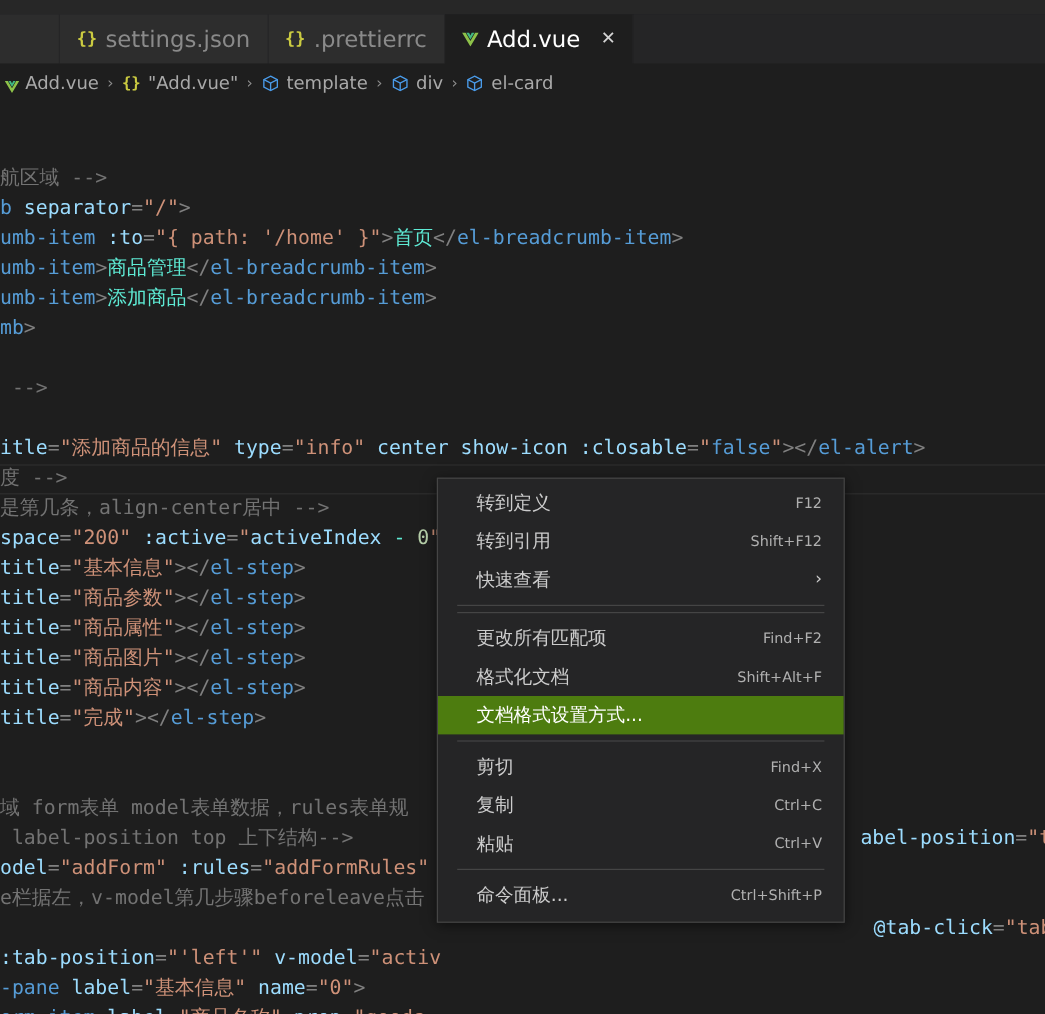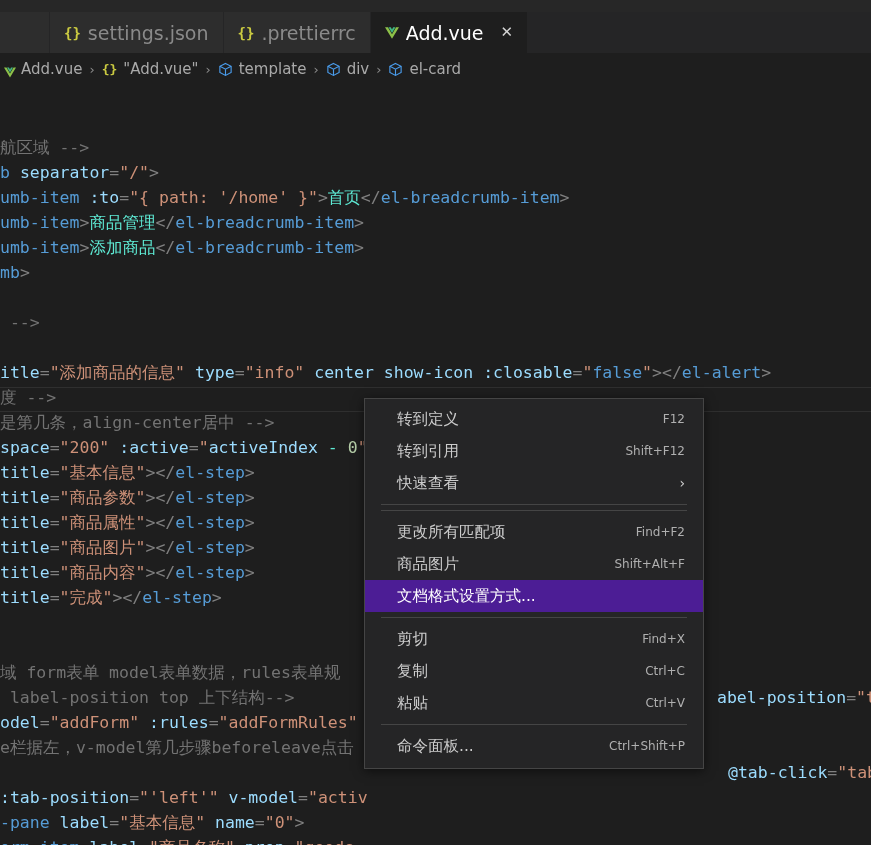--- a/index.html
+++ b/index.html
@@ -87,21 +87,21 @@
     box-shadow: 0 2px 10px rgba(0,0,0,.55);
     padding: 4px 0 6px 0;
     font-size: 15.5px;
     z-index: 20;
     margin-left: 12px;
   }
   .mi {
     display: flex; align-items: center; justify-content: space-between;
     height: 32px; padding: 0 18px 0 32px; white-space: nowrap;
   }
-  .mi.sel { background: #4c1d95; color: #ffffff; }
+  .mi.sel { background: #4d7c0f; color: #ffffff; }
   .mi-label { font-size: 15.5px; }
   .mi-key { color: #b0b0b0; font-size: 12px; }
   .mi.sel .mi-key { color: #e6e6e6; }
   .mi-arrow { color: #cccccc; font-size: 14px; }
   .msep { height: 1px; background: #454545; margin: 5px 16px; }
 </style>
 </head>
 <body>
 
 <div id="app">
@@ -192,21 +192,21 @@
         <span class="mi-label">快速查看</span>
         <span class="mi-arrow">›</span>
       </div>
       <div class="msep"></div>
       <div class="msep"></div>
       <div class="mi">
         <span class="mi-label">更改所有匹配项</span>
         <span class="mi-key">Find+F2</span>
       </div>
       <div class="mi">
-        <span class="mi-label">商品图片</span>
+        <span class="mi-label">格式化文档</span>
         <span class="mi-key">Shift+Alt+F</span>
       </div>
       <div class="mi sel">
         <span class="mi-label">文档格式设置方式...</span>
         <span class="mi-key"></span>
       </div>
       <div class="msep"></div>
       <div class="mi">
         <span class="mi-label">剪切</span>
         <span class="mi-key">Find+X</span>

